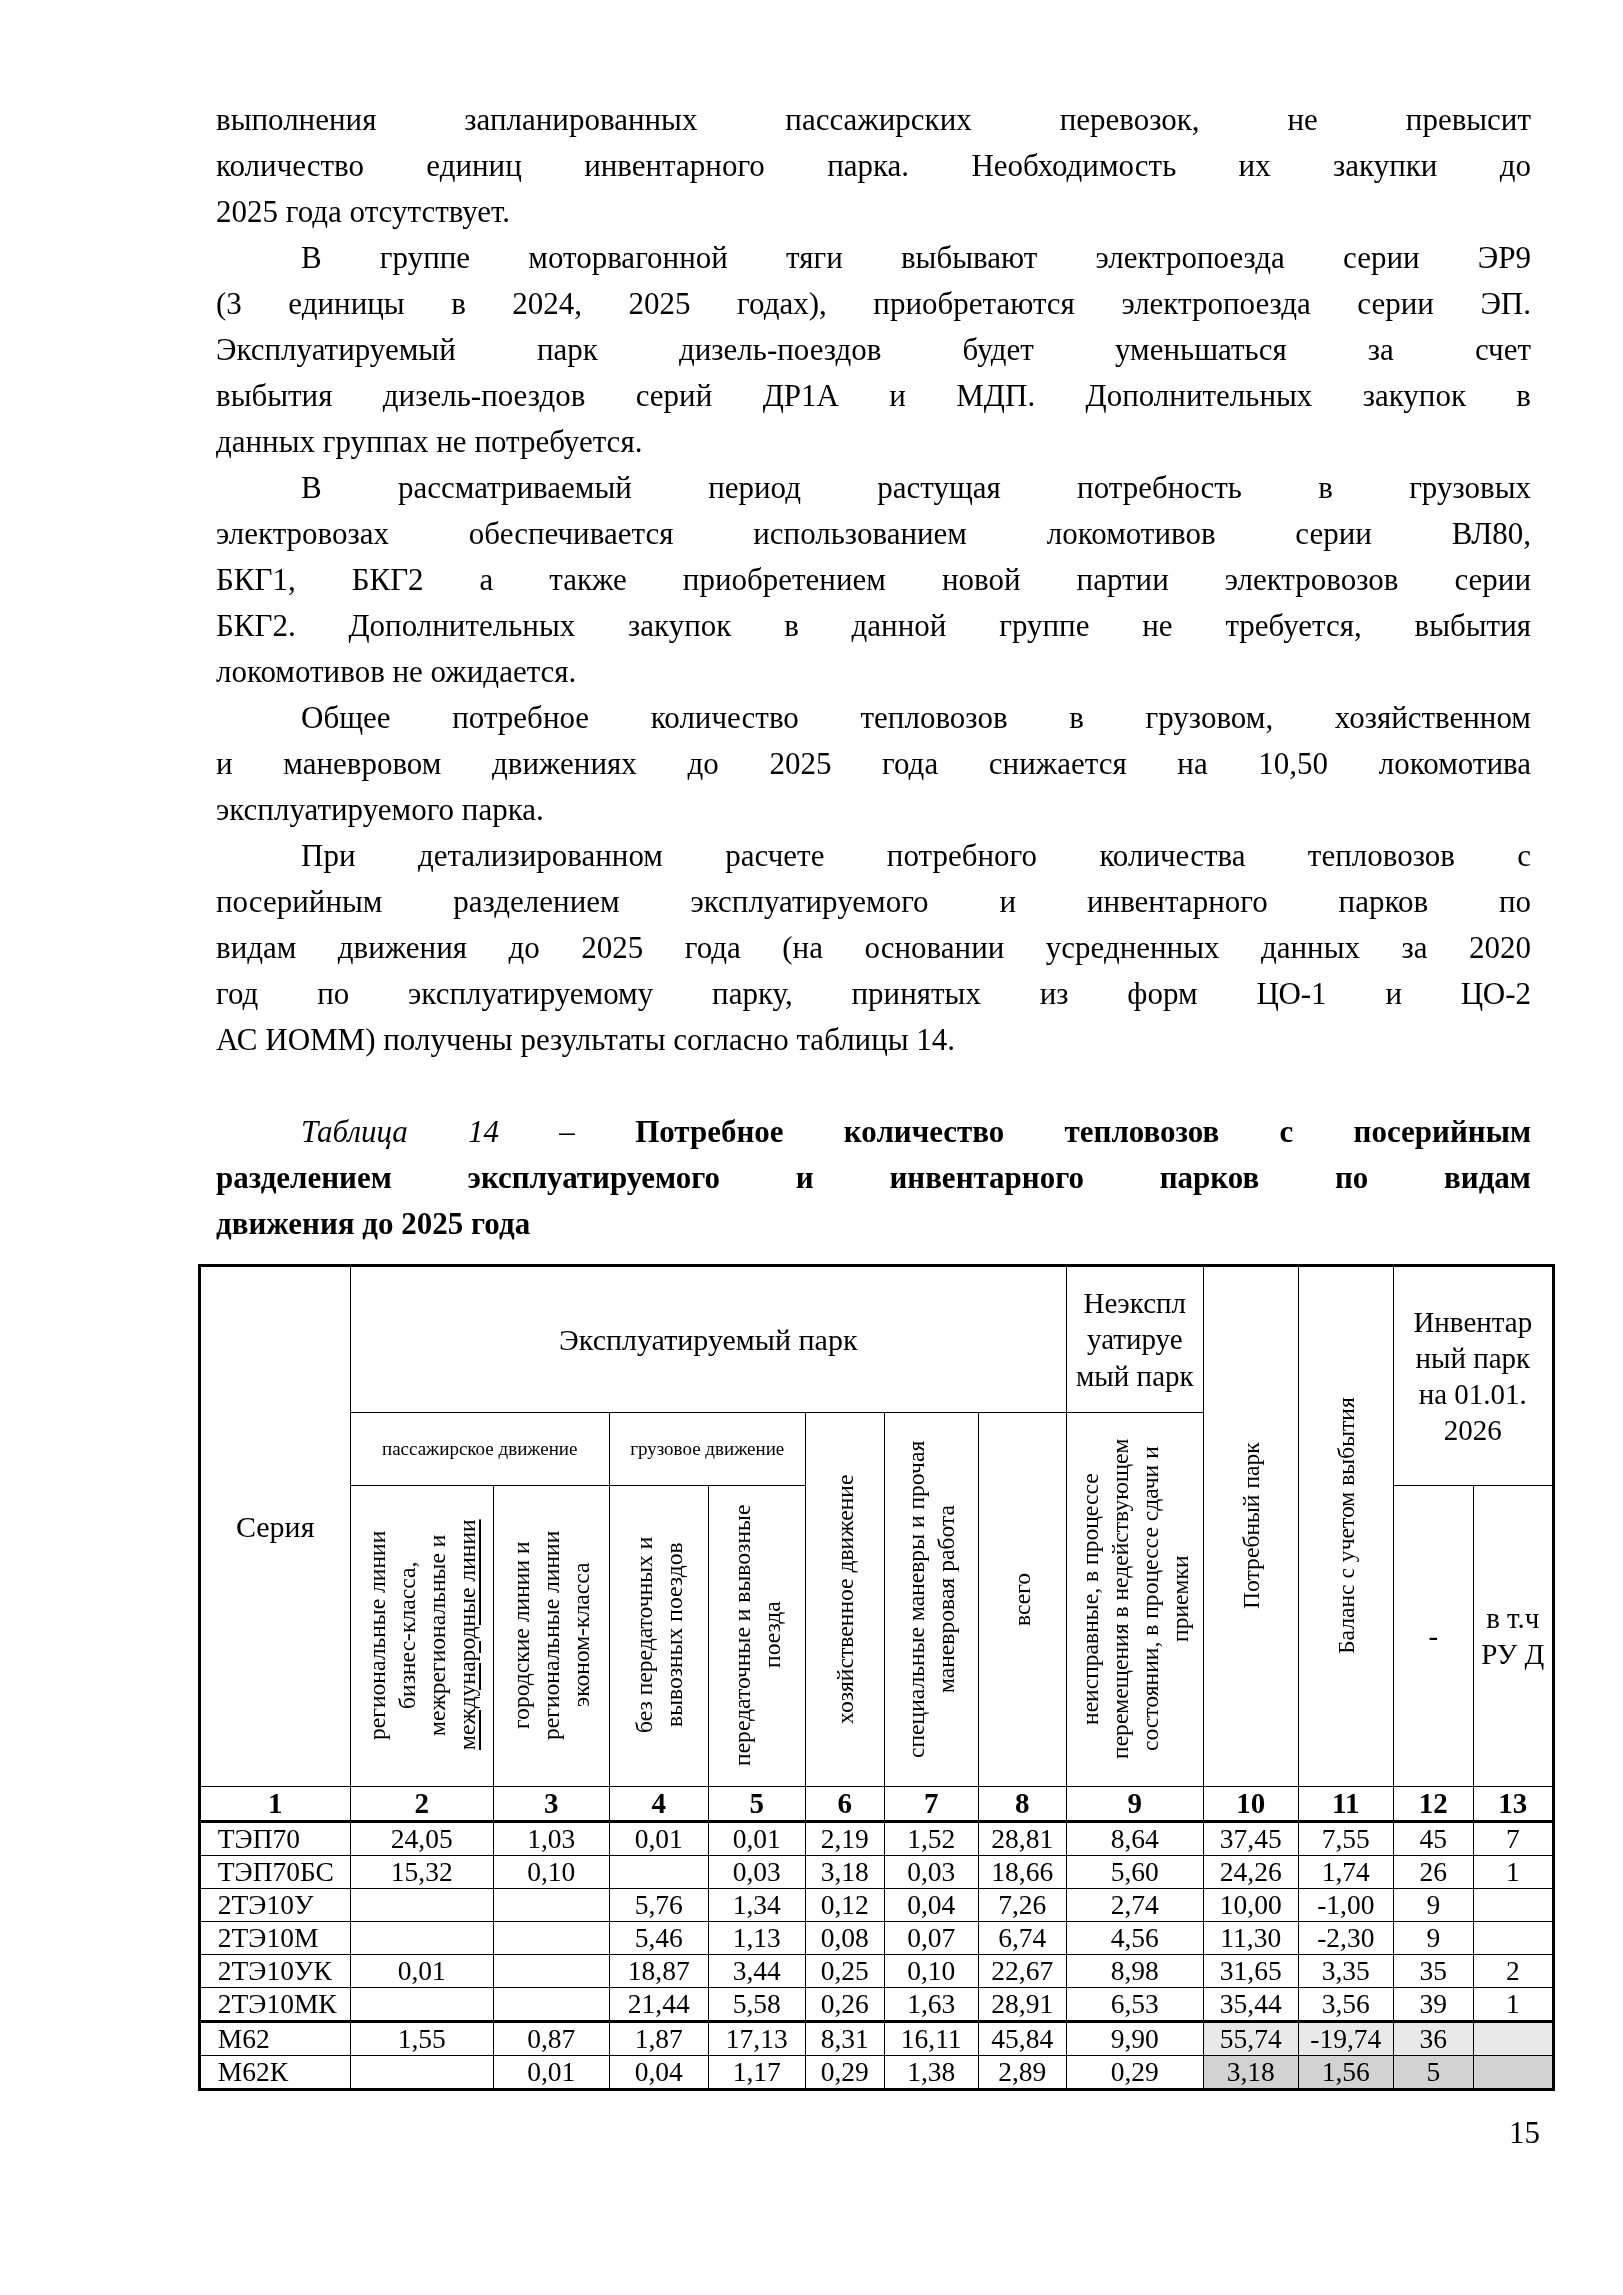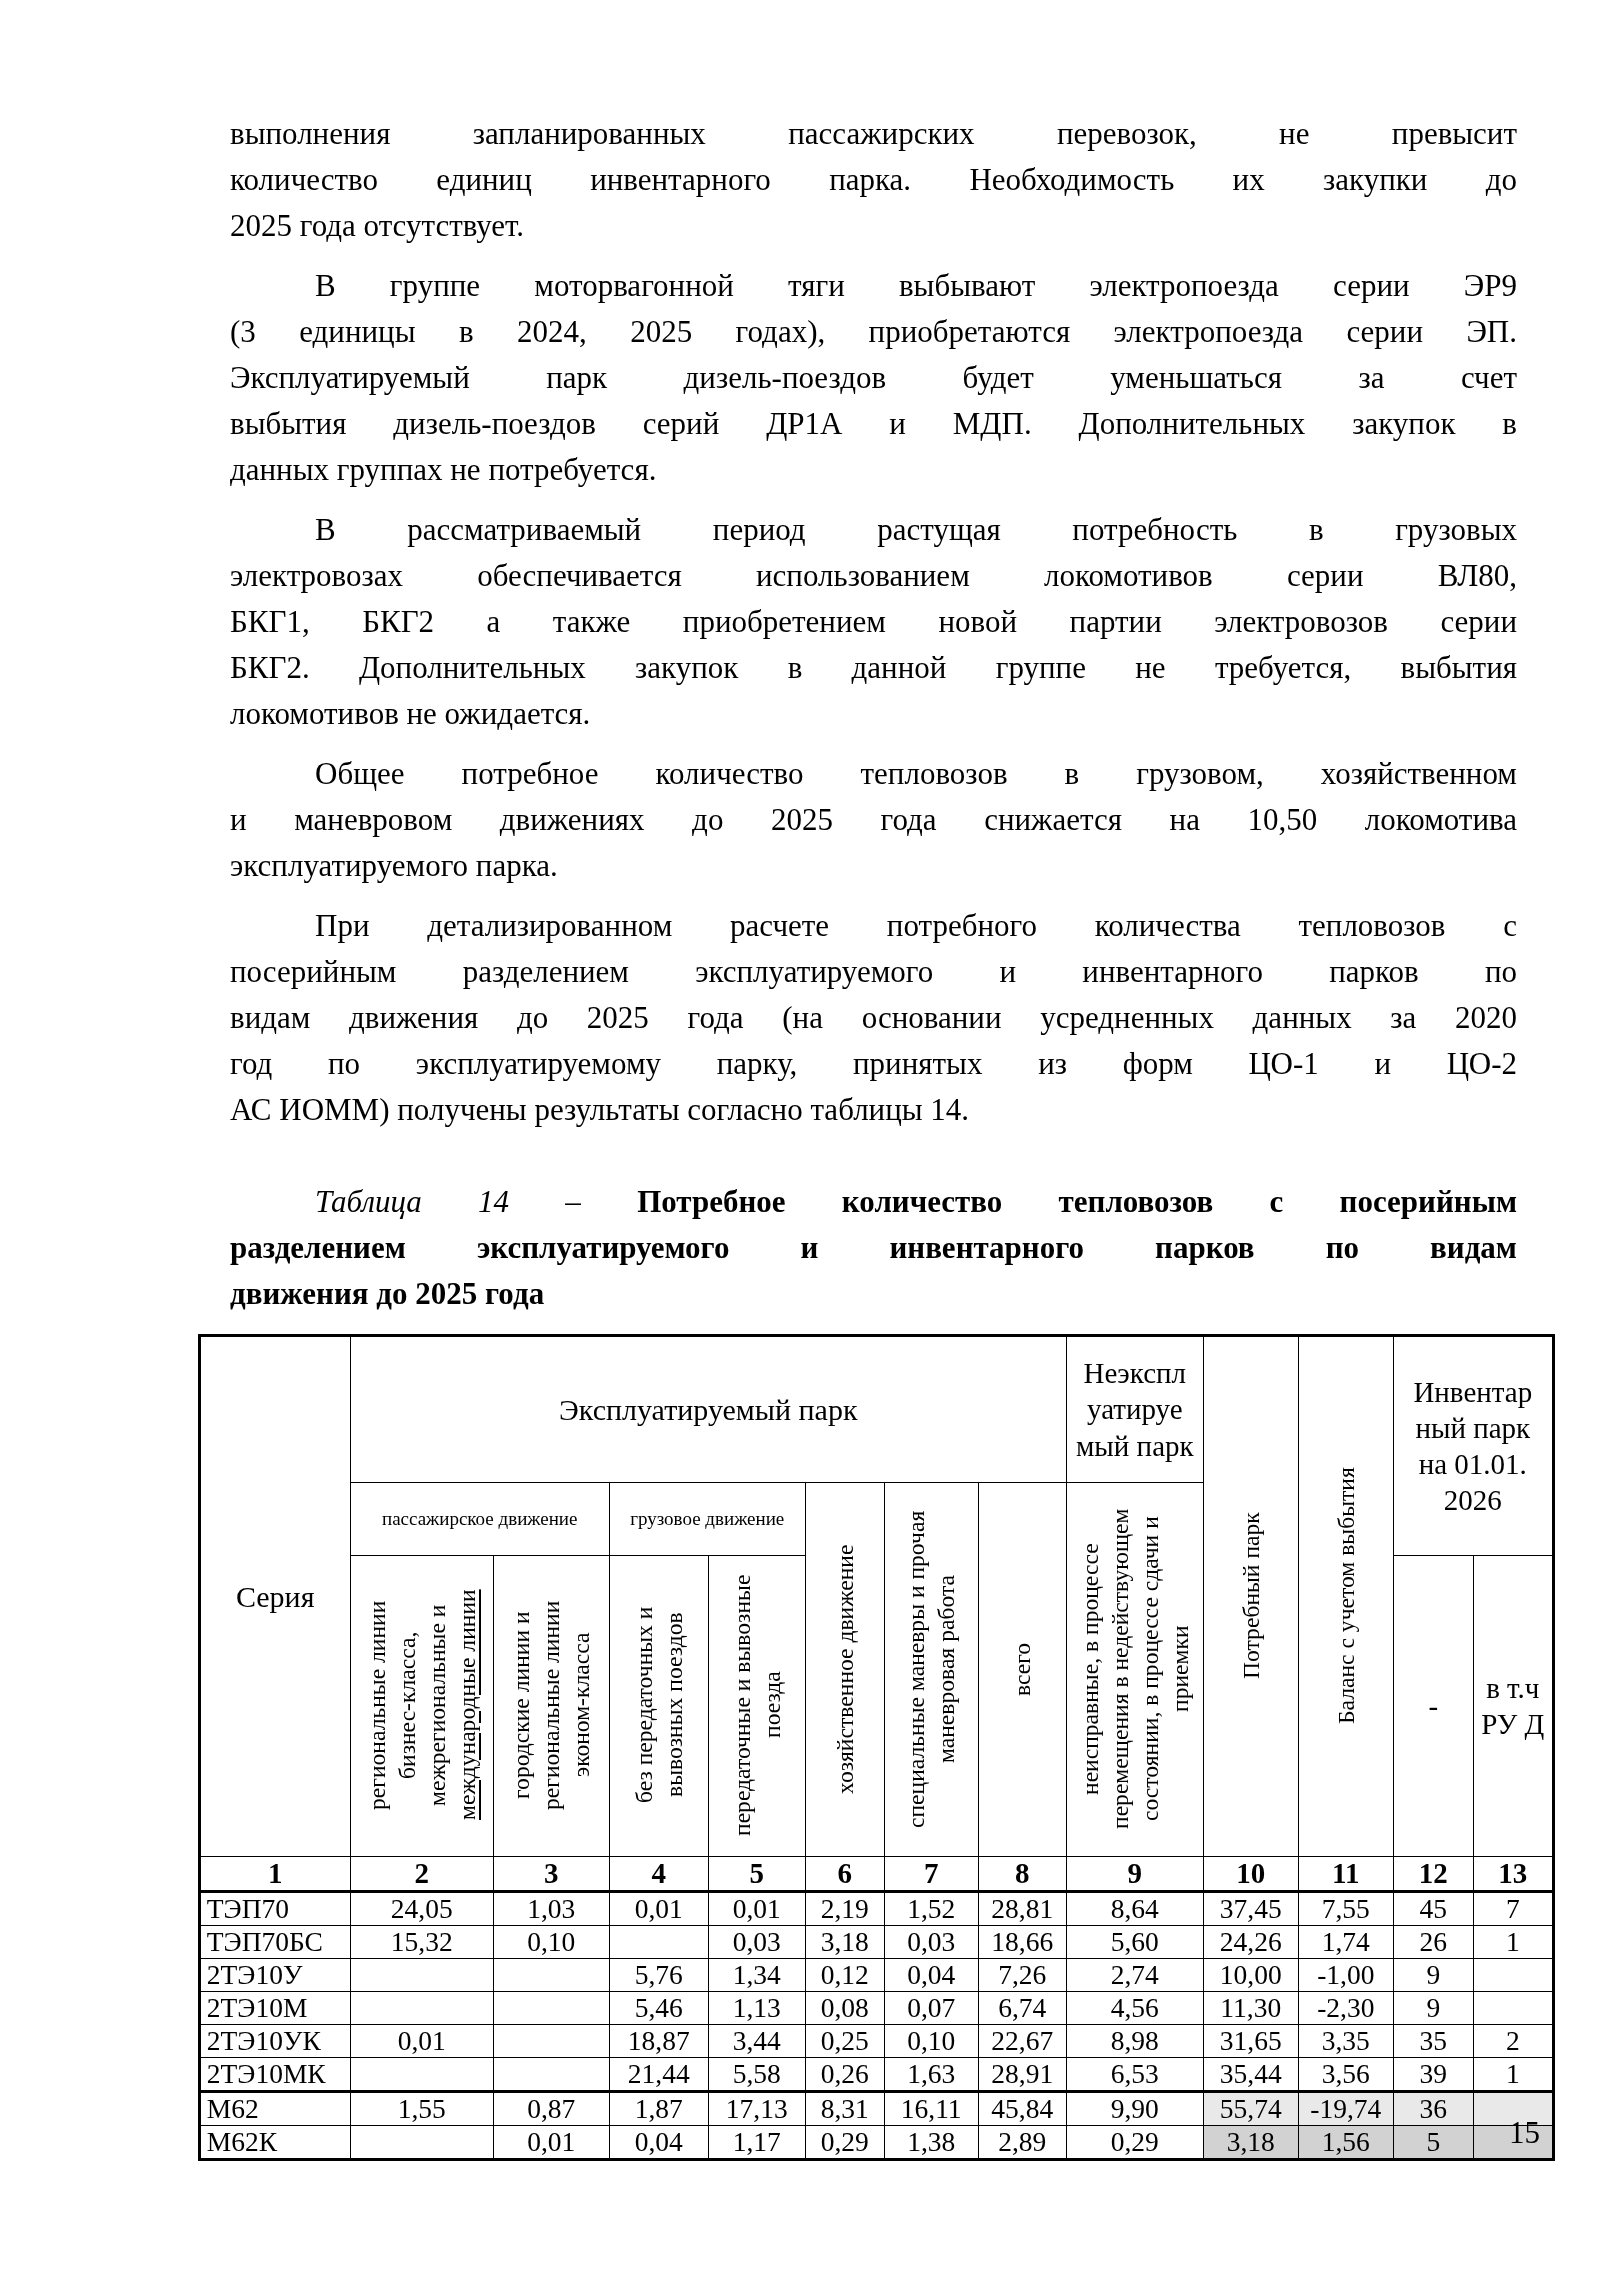--- a/index.html
+++ b/index.html
@@ -11,21 +11,21 @@
     color: #000;
     font-family: "Liberation Serif", "DejaVu Serif", serif;
     overflow: hidden;
   }
   .content {
     position: absolute;
     left: 216px;
     top: 97px;
     width: 1315px;
   }
-  .par { margin: 14px; }
+  .par { margin: 0; }
   .line {
     font-size: 31px;
     line-height: 46px;
     text-align: justify;
     text-align-last: justify;
     white-space: normal;
   }
   .line.last { text-align: left; text-align-last: left; }
   .line.ind { text-indent: 85px; }
 
@@ -49,21 +49,21 @@
     font-weight: normal;
     overflow: hidden;
   }
   tr.r1 { height: 147px; }
   tr.r2 { height: 73px; }
   tr.r3 { height: 301px; }
   tr.rnum { height: 33px; }
   tr.rnum td { font-weight: bold; font-size: 29px; border-bottom: 3.3px solid #000; }
   .t14 tbody tr { height: 33px; }
   .t14 tbody td { font-size: 27.5px; }
-  .t14 tbody td.series { text-align: left; padding-left: 6px; }
+  .t14 tbody td.series { text-align: left; padding-left: 17px; }
   .t14 tbody tr:nth-child(7) td { border-top: 3.3px solid #000; }
 
   th.hgroup { font-size: 30px; line-height: 1.25; }
   th.hsub   { font-size: 19px; line-height: 1.25; }
   th.hwrap  { font-size: 29px; line-height: 1.25; padding: 2.6px 3.9px; }
   th.seriya { font-size: 30px; }
 
   th.rot .vtext {
     writing-mode: vertical-rl;
     transform: rotate(180deg);

